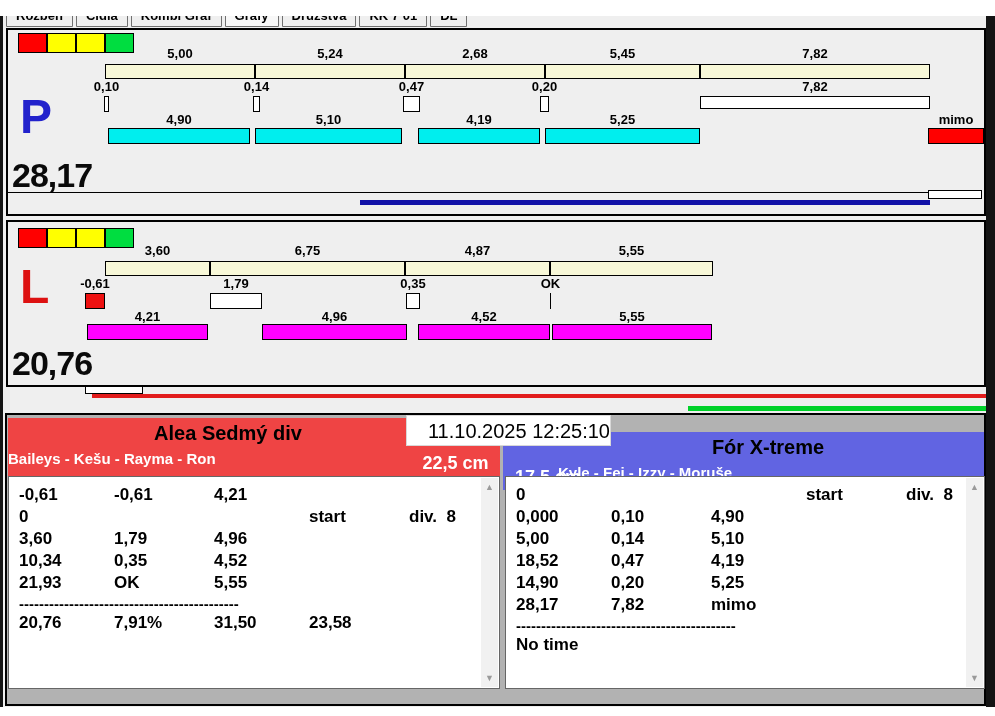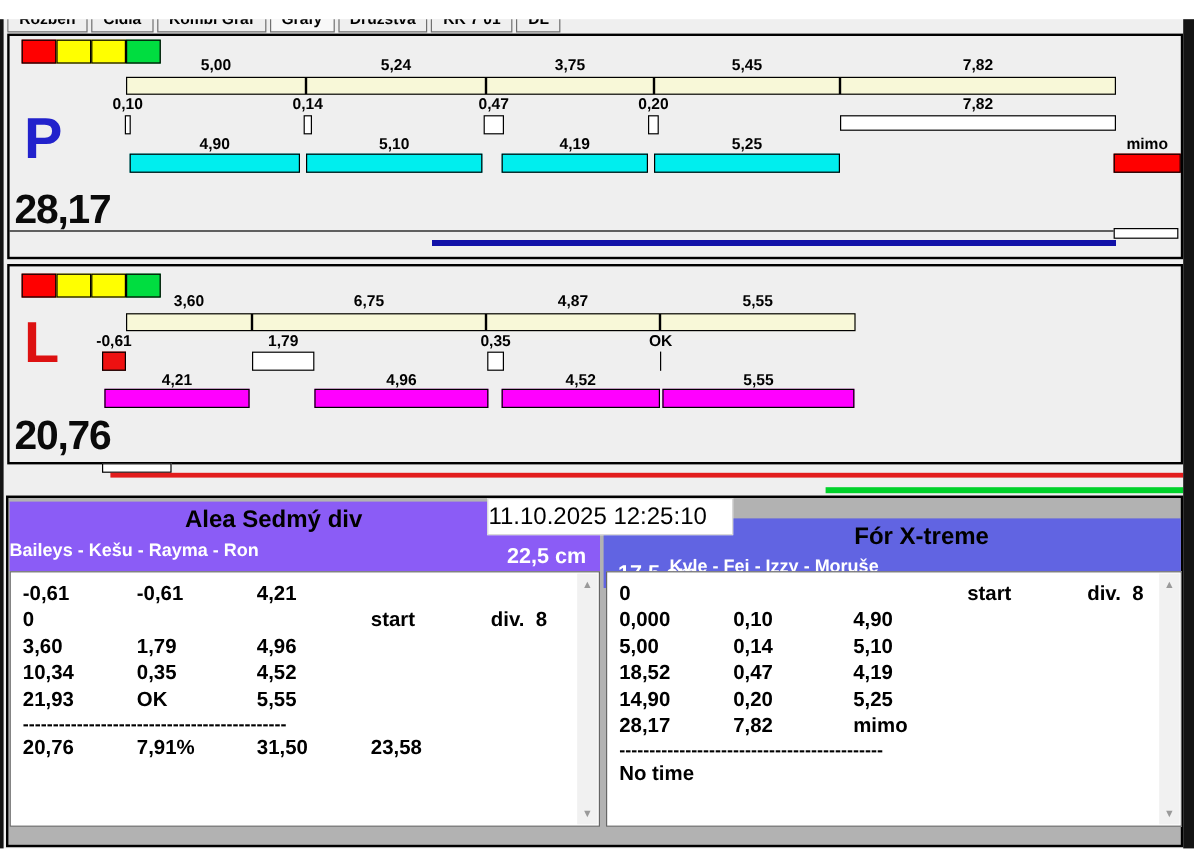--- a/index.html
+++ b/index.html
@@ -37,21 +37,21 @@
   .thead.left{left:1px;width:492px}
   .thead.right{left:496px;width:481px}
   .tname{position:absolute;top:4px;font-size:20px;font-weight:bold;color:#000;text-align:center;white-space:nowrap}
   .tmembers{position:absolute;top:32px;font-size:15px;font-weight:bold;color:#fff;text-align:left;white-space:nowrap}
   .theight{position:absolute;top:35px;font-size:18px;font-weight:bold;color:#fff;white-space:nowrap}
   .thead.left .tname,.thead.left .tmembers{left:0;width:440px}
   .thead.right .tname,.thead.right .tmembers{left:55px;width:420px}
   .thead.left .theight{left:400px;width:95px;text-align:center}
   .thead.right .theight{left:12px;width:90px}
   .datebox{position:absolute;left:399px;top:0px;width:205px;height:31px;background:#fff;
-           font-size:20px;line-height:31px;text-align:left;z-index:5;border:1px solid #d8d8d8}
+           font-size:20px;line-height:31px;text-align:right;z-index:5;border:1px solid #d8d8d8}
   .ttable{position:absolute;top:61px;height:213px;background:#fff;font-size:17px;font-weight:bold;border:1px solid #666}
   .ttable.left{left:1px;width:492px}
   .ttable.right{left:498px;width:480px}
   .rows{position:absolute;left:0;top:8px;right:19px;bottom:2px;overflow:hidden}
   .trow{position:relative;height:22px}
   .cell{position:absolute;top:0;white-space:pre}
   .c0{left:10px}.c1{left:105px}.c2{left:205px}.c3{left:300px}.c4{left:400px}
   .sep-row{position:relative;height:18px;padding-left:10px;font-size:15px;white-space:nowrap;overflow:hidden;line-height:18px}
   .vscroll{position:absolute;top:1px;right:1px;bottom:1px;width:17px;background:#f1f1f1}
   .sarrow{position:absolute;left:0;width:17px;height:16px;font-size:9px;line-height:16px;text-align:center;color:#9a9a9a;cursor:pointer}
@@ -77,21 +77,21 @@
 
   <div class="lane" style="left: 6px; top: 12px; width: 980px; height: 188px;">
       <div class="sq" style="position: absolute; left: 10px; top: 3px; width: 29px; height: 20px; background: rgb(255, 0, 0);"></div>
       <div class="sq" style="position: absolute; left: 39px; top: 3px; width: 29px; height: 20px; background: rgb(255, 255, 0);"></div>
       <div class="sq" style="position: absolute; left: 68px; top: 3px; width: 29px; height: 20px; background: rgb(255, 255, 0);"></div>
       <div class="sq" style="position: absolute; left: 97px; top: 3px; width: 29px; height: 20px; background: rgb(0, 221, 64);"></div>
       <div class="barlab" style="position: absolute; left: 132px; top: 17px; width: 80px;">5,00</div>
       <div class="seg" style="position: absolute; left: 97px; top: 34px; width: 150px; height: 15px;"></div>
       <div class="barlab" style="position: absolute; left: 282px; top: 17px; width: 80px;">5,24</div>
       <div class="seg" style="position: absolute; left: 247px; top: 34px; width: 150px; height: 15px;"></div>
-      <div class="barlab" style="position: absolute; left: 427px; top: 17px; width: 80px;">3,75</div>
+      <div class="barlab" style="position: absolute; left: 427px; top: 17px; width: 80px;">2,68</div>
       <div class="seg" style="position: absolute; left: 397px; top: 34px; width: 140px; height: 15px;"></div>
       <div class="barlab" style="position: absolute; left: 574.5px; top: 17px; width: 80px;">5,45</div>
       <div class="seg" style="position: absolute; left: 537px; top: 34px; width: 155px; height: 15px;"></div>
       <div class="barlab" style="position: absolute; left: 767px; top: 17px; width: 80px;">7,82</div>
       <div class="seg" style="position: absolute; left: 692px; top: 34px; width: 230px; height: 15px;"></div>
       <div class="barlab" style="position: absolute; left: 58.5px; top: 50px; width: 80px;">0,10</div>
       <div class="mark" style="position: absolute; left: 96px; top: 66px; width: 5px; height: 16px; background: rgb(255, 255, 255);"></div>
       <div class="barlab" style="position: absolute; left: 208.5px; top: 50px; width: 80px;">0,14</div>
       <div class="mark" style="position: absolute; left: 245px; top: 66px; width: 7px; height: 16px; background: rgb(255, 255, 255);"></div>
       <div class="barlab" style="position: absolute; left: 363.5px; top: 50px; width: 80px;">0,47</div>
@@ -147,21 +147,21 @@
       <div class="dogbar" style="position: absolute; left: 544px; top: 102px; width: 160px; height: 16px; background: rgb(255, 0, 255);"></div>
       <div class="lane-letter" style="position: absolute; left: 12px; top: 42px; color: rgb(221, 17, 17);">L</div>
       <div class="lane-total" style="position: absolute; left: 4px; top: 124px;">20,76</div>
     </div>
 
   <div id="pl-box" style="position: absolute; border: 1px solid rgb(0, 0, 0); left: 85px; top: 370px; width: 58px; height: 8px; background: rgb(255, 255, 255);"></div>
   <div id="pl-red" style="position: absolute; left: 92px; top: 378px; width: 894px; height: 4px; background: rgb(226, 28, 28);"></div>
   <div id="pl-green" style="position: absolute; left: 688px; top: 390px; width: 298px; height: 5px; background: rgb(0, 210, 42);"></div>
 
   <div class="footer">
-    <div class="thead left" style="background: #8b5cf6;">
+    <div class="thead left" style="background: #ef4444;">
       <div class="tname">Alea Sedmý div</div>
       <div class="tmembers">Baileys - Kešu - Rayma - Ron</div>
       <div class="theight">22,5 cm</div>
     </div>
     <div class="thead right" style="background: rgb(97, 100, 226); margin-top: 14px;">
       <div class="tname">Fór X-treme</div>
       <div class="tmembers">Kyle - Fej - Izzy - Moruše</div>
       <div class="theight">17,5 cm</div>
     </div>
     <div class="datebox">11.10.2025 12:25:10</div>

